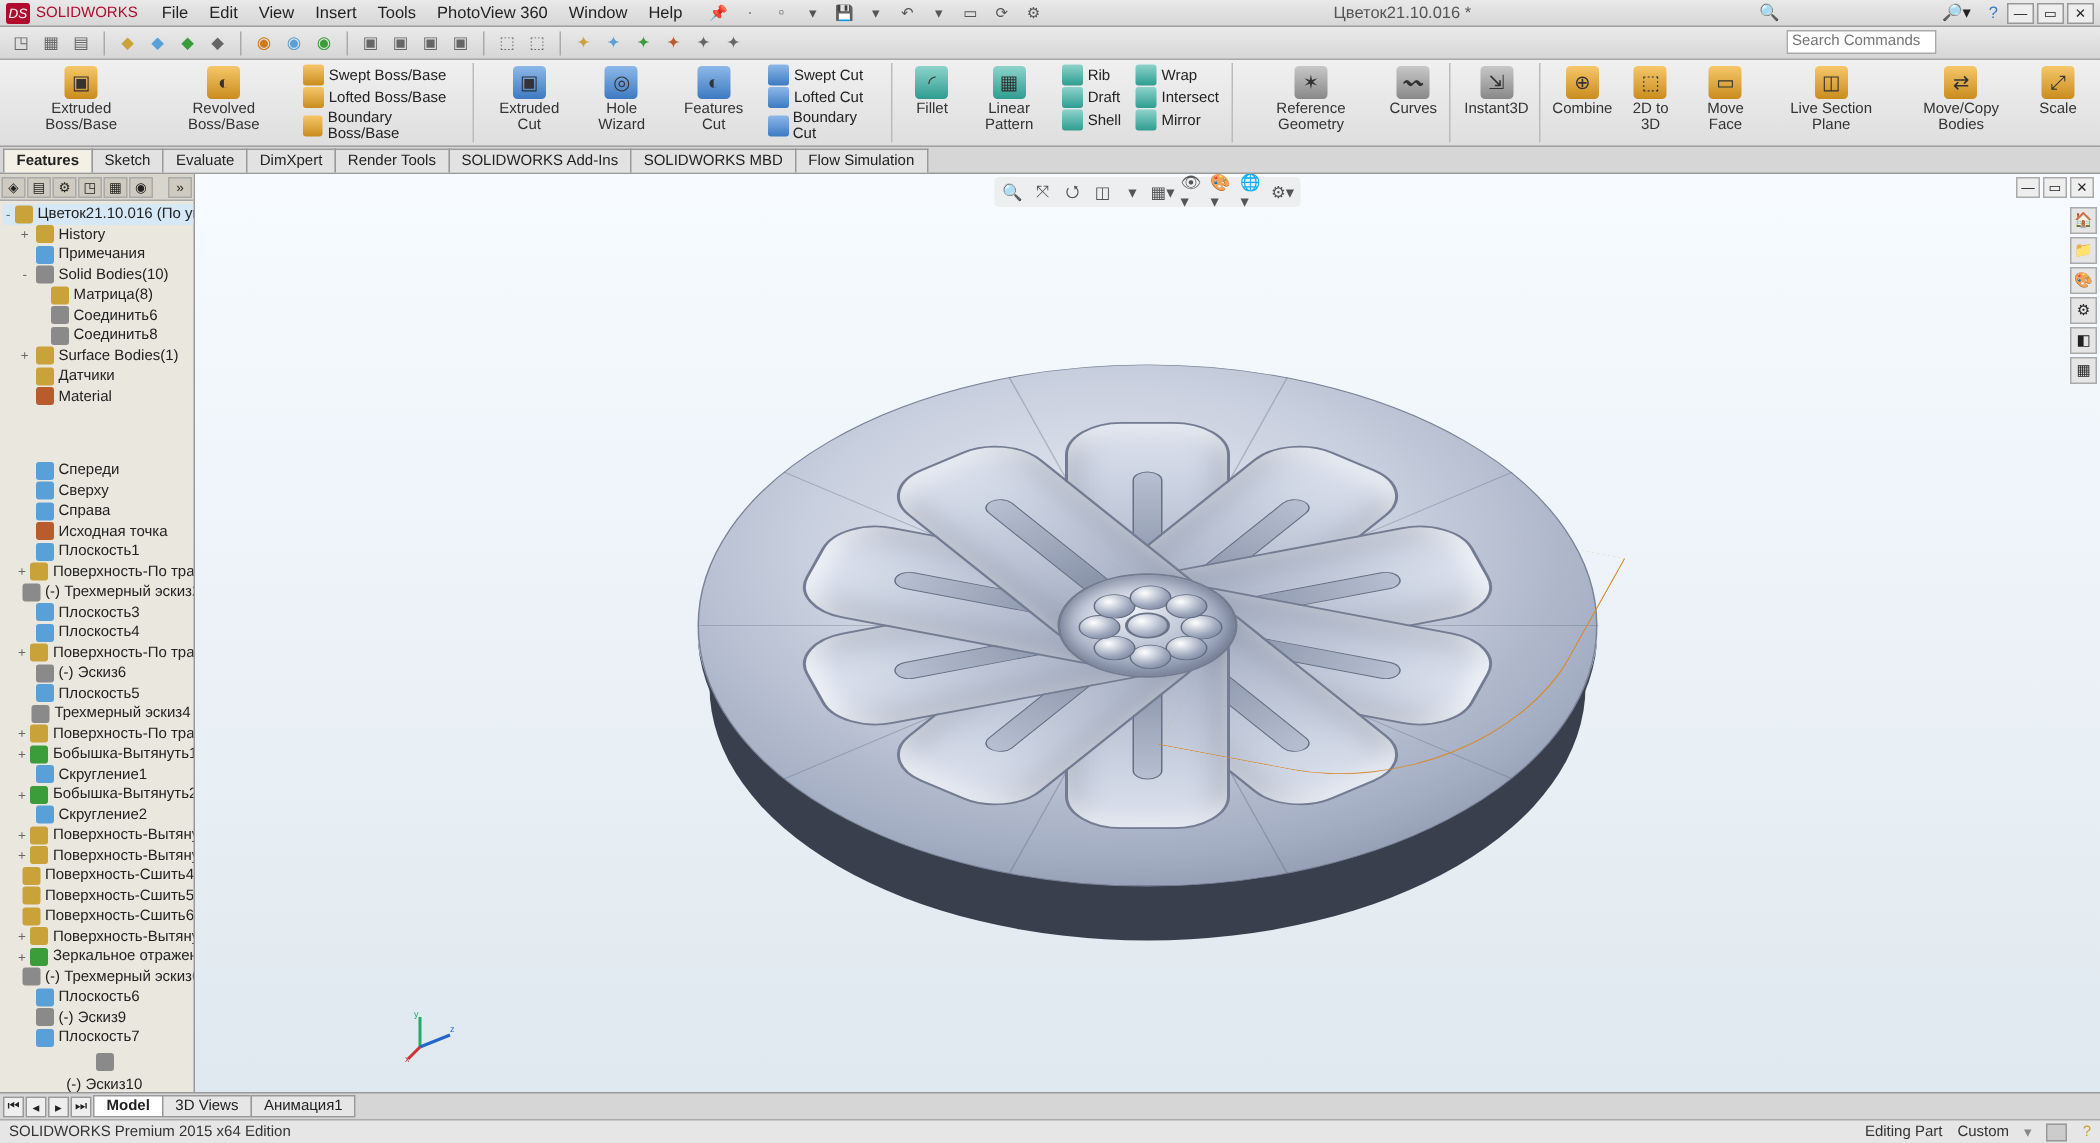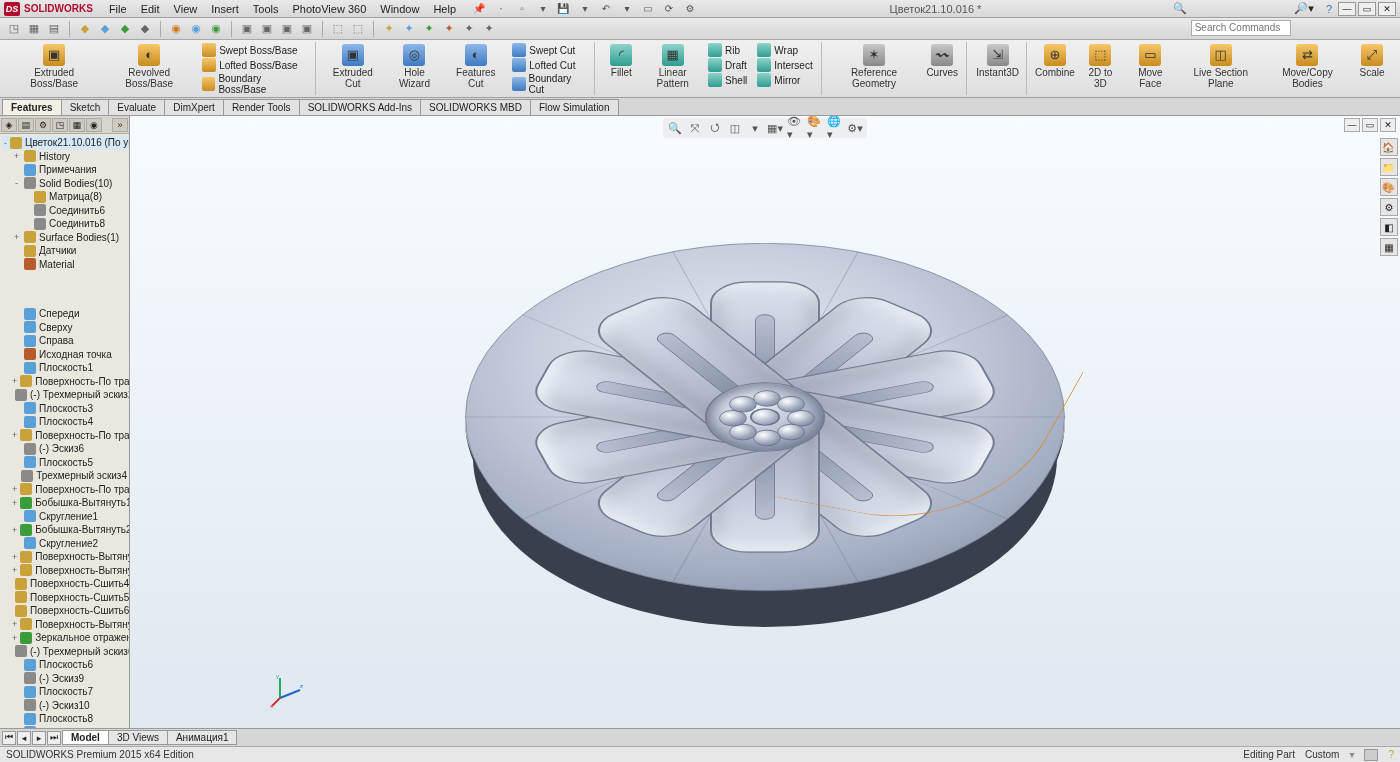--- a/index.html
+++ b/index.html
@@ -1,19 +1,19 @@
 <!DOCTYPE html>
 <html><head>
 <meta charset="utf-8">
 <style>
 * { margin: 0; padding: 0; box-sizing: border-box; font-family: "Segoe UI", Tahoma, sans-serif; }
 body { width: 1400px; height: 762px; background: #d4d0c8; overflow: hidden; font-size: 11px; color: #222; }
 
 .titlebar { height: 18px; background: linear-gradient(#e9e9e9,#d7d7d7); display: flex; align-items: center; padding: 0 4px; border-bottom: 1px solid #a0a0a0; }
-.logo { display: flex; align-items: center; gap: 4px; font-weight: bold; color: #b10b2e; font-size: 10px; }
+.logo { display: flex; align-items: center; gap: 4px; font-weight: normal; color: #b10b2e; font-size: 10px; }
 .logo .ds { background:#b10b2e; color:#fff; width:16px; height:14px; display:inline-flex; align-items:center; justify-content:center; border-radius:2px; font-style:italic; font-size:9px; }
 .menubar { display: flex; gap: 2px; margin-left: 10px; }
 .menubar span { padding: 1px 6px; cursor: default; }
 .q-icons { display:flex; gap:5px; margin-left:10px; align-items:center; }
 .q-icons span { width:16px; height:16px; display:inline-flex; align-items:center; justify-content:center; font-size:10px; color:#555; }
 .doc-title { flex:1; text-align:center; color:#555; font-size:11px; }
 .search-wrap { display:flex; align-items:center; gap:4px; margin-right:6px; }
 .search-wrap input { height:16px; width:100px; font-size:10px; border:1px solid #aaa; padding:0 3px;margin-top:38px; }
 .win-controls { display:flex; gap:2px; }
 .win-controls span { width:18px; height:14px; border:1px solid #999; background:#eee; display:inline-flex; align-items:center; justify-content:center; font-size:9px; }
@@ -505,21 +505,21 @@
           <div class="node" style="padding-left: 10px;">
             <span class="exp"></span>
             <span class="tic" style="background:#8a8a8a"></span>
             <span>(-) Эскиз9</span>
           </div>
           <div class="node" style="padding-left: 10px;">
             <span class="exp"></span>
             <span class="tic" style="background:#5aa0d8"></span>
             <span>Плоскость7</span>
           </div>
-          <div class="node" style="padding-left: 10px;">
+          <div class="node" style="padding-left: 10px; flex-direction: column;">
             <span class="exp"></span>
             <span class="tic" style="background:#8a8a8a"></span>
             <span>(-) Эскиз10</span>
           </div>
           <div class="node" style="padding-left: 10px;">
             <span class="exp"></span>
             <span class="tic" style="background:#5aa0d8"></span>
             <span>Плоскость8</span>
           </div>
           <div class="node" style="padding-left: 10px;">

